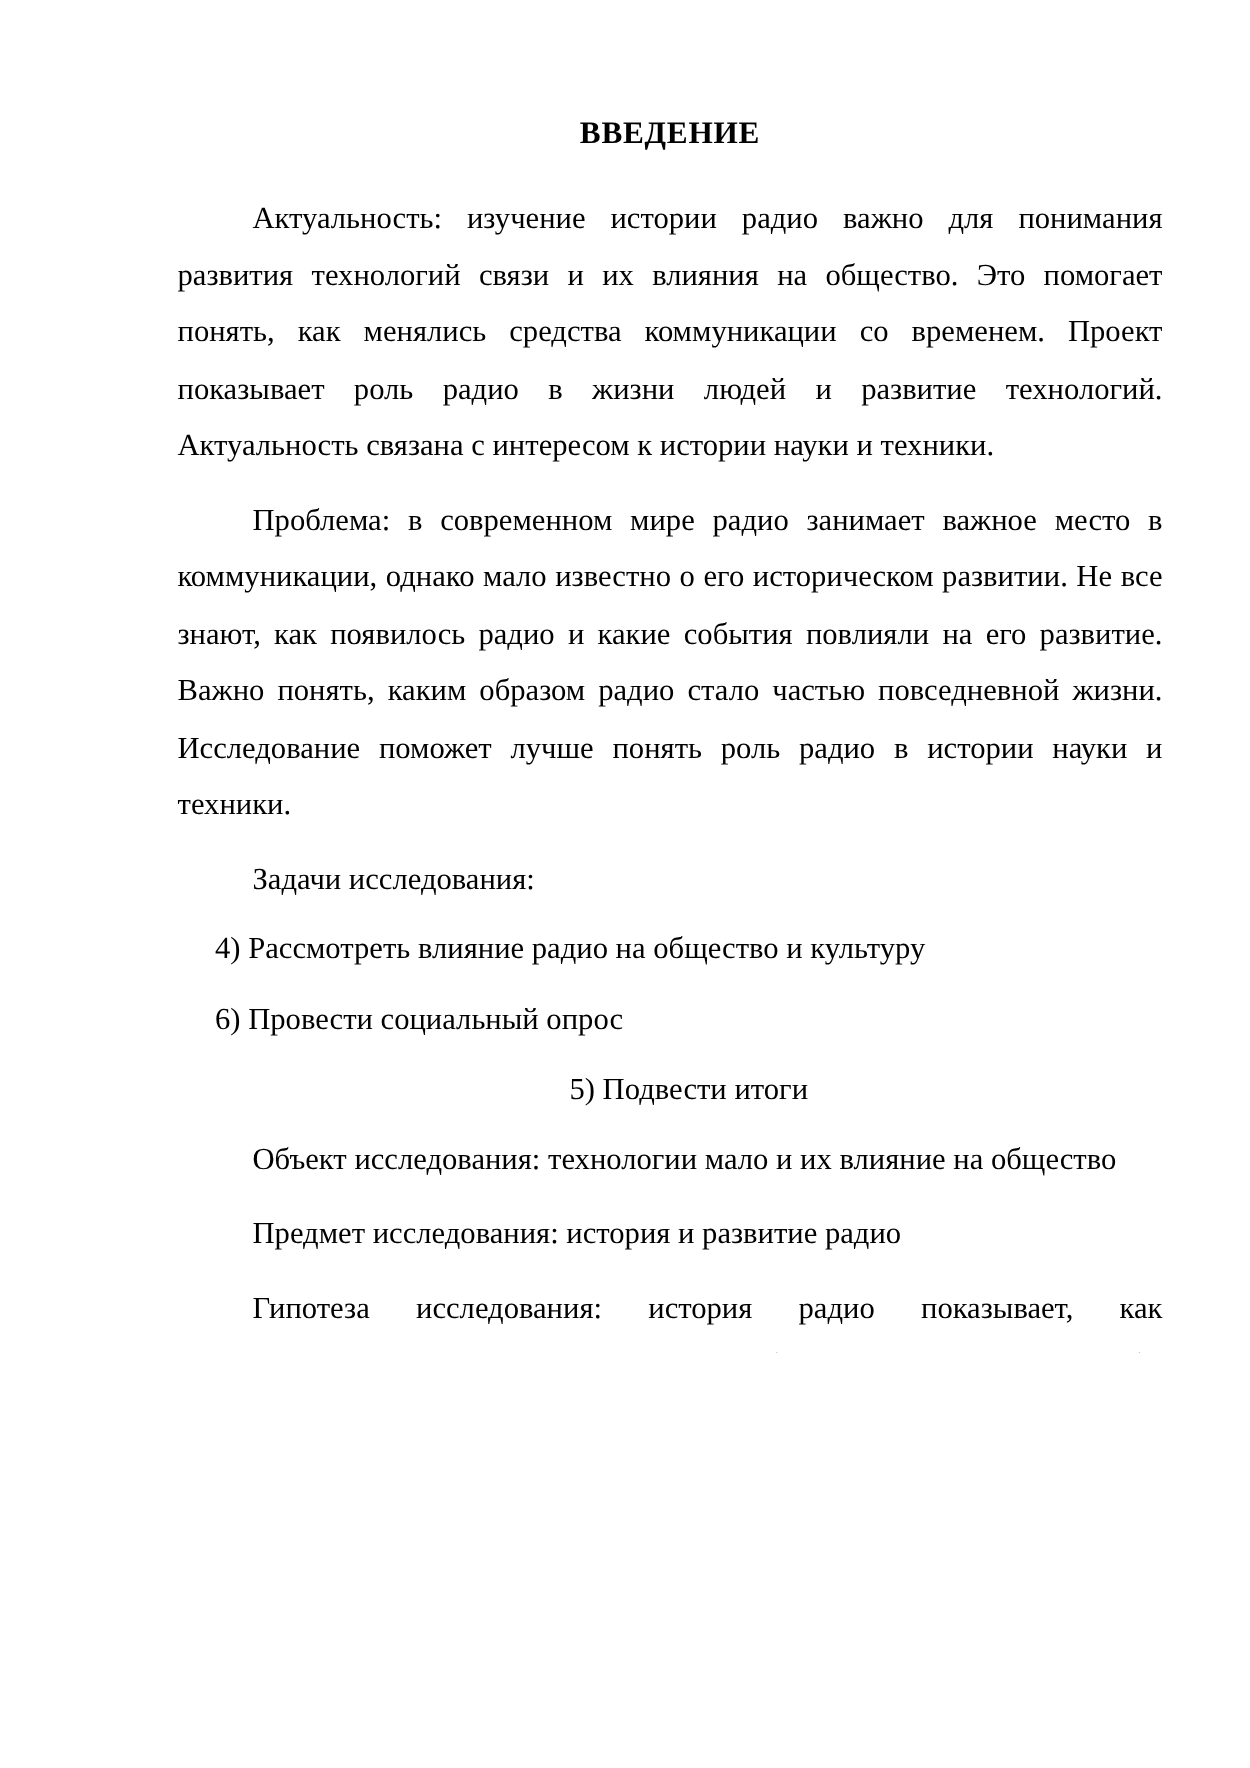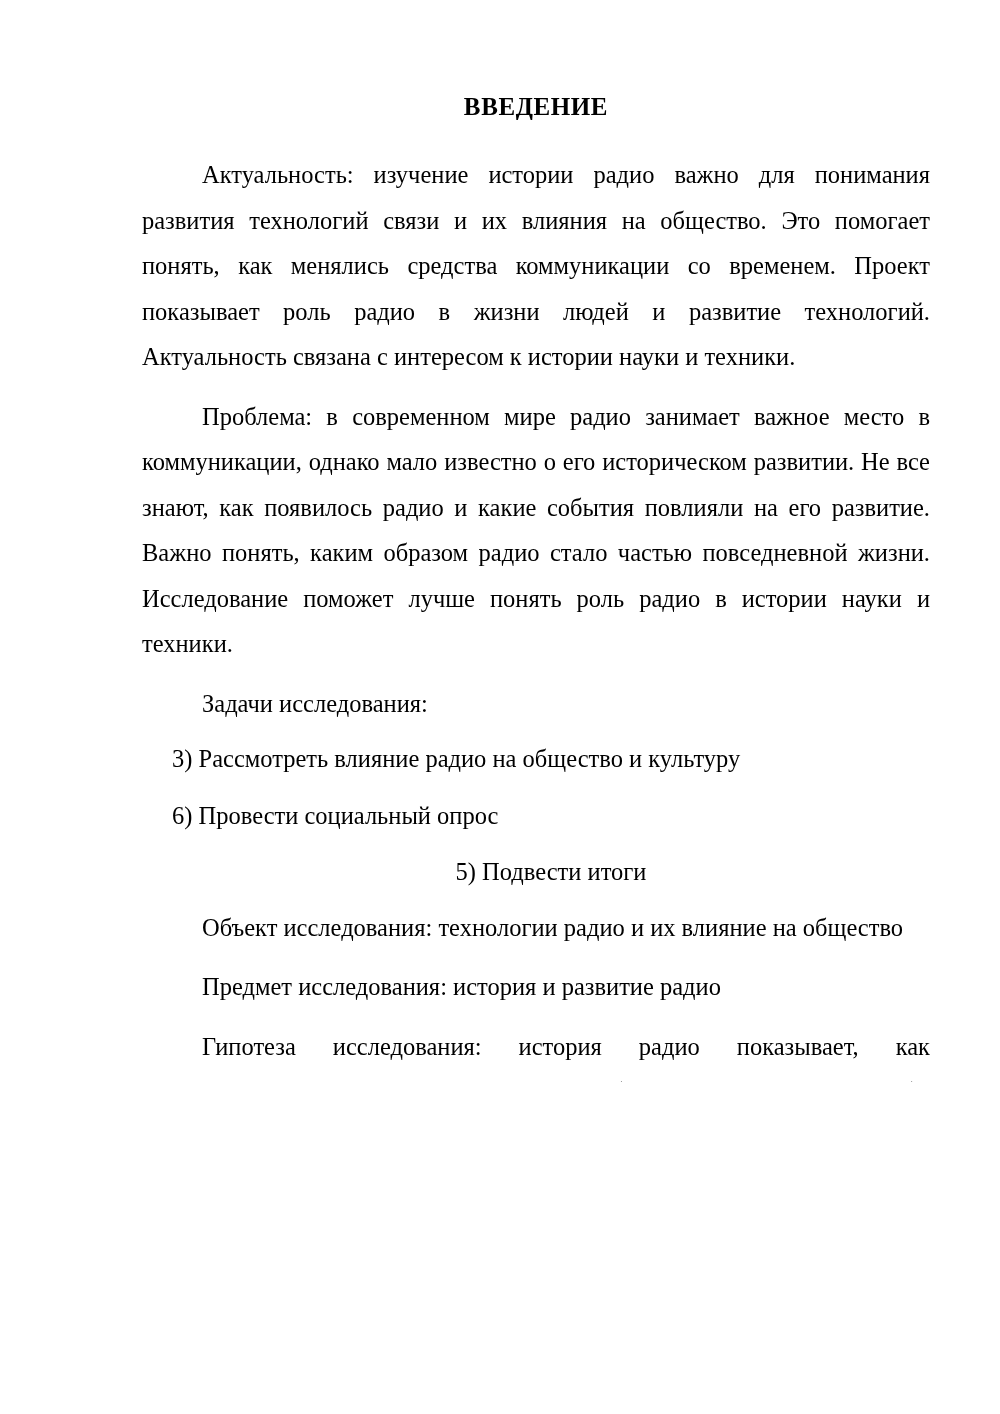--- a/index.html
+++ b/index.html
@@ -108,26 +108,26 @@
     <h1 class="doc-title">ВВЕДЕНИЕ</h1>
 
     <p class="para">Актуальность: изучение истории радио важно для понимания развития технологий связи и их влияния на общество. Это помогает понять, как менялись средства коммуникации со временем. Проект показывает роль радио в жизни людей и развитие технологий. Актуальность связана с интересом к истории науки и техники.</p>
 
     <p class="para">Проблема: в современном мире радио занимает важное место в коммуникации, однако мало известно о его историческом развитии. Не все знают, как появилось радио и какие события повлияли на его развитие. Важно понять, каким образом радио стало частью повседневной жизни. Исследование поможет лучше понять роль радио в истории науки и техники.</p>
 
 
     <p class="section-label">Задачи исследования:</p>
 
     <ol class="list">
-      <li class="list-item">3) Рассмотреть влияние радио на общество и культуру</li>
+      <li class="list-item">4) Рассмотреть влияние радио на общество и культуру</li>
       <li class="list-item">6) Провести социальный опрос</li>
       <li class="list-item">5) Подвести итоги</li>
     </ol>
 
-    <p class="para-short">Объект исследования: технологии радио и их влияние на общество</p>
+    <p class="para-short">Объект исследования: технологии мало и их влияние на общество</p>
 
     <p class="para-short">Предмет исследования: история и развитие радио</p>
 
     <p class="para">Гипотеза исследования: история радио показывает, как технологические инновации влияют на общество и меняют способы коммуникации, что подтверждается развитием радио с его начальных этапов до современности.</p>
 
   </div>
 
   <div class="page-number">3</div>
 
 </div>

